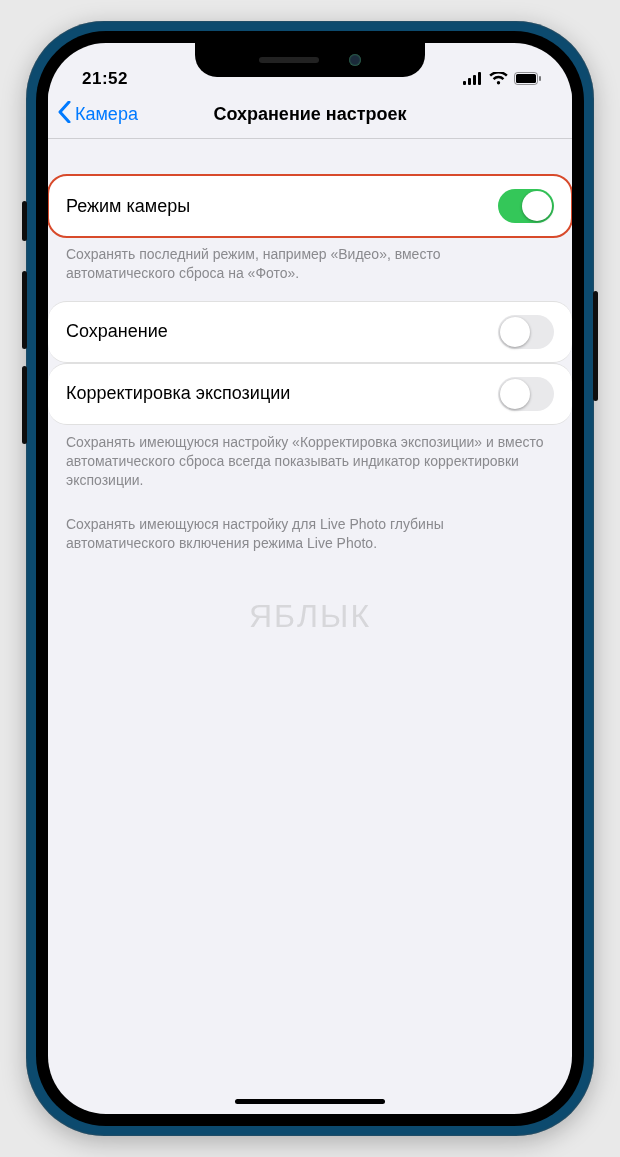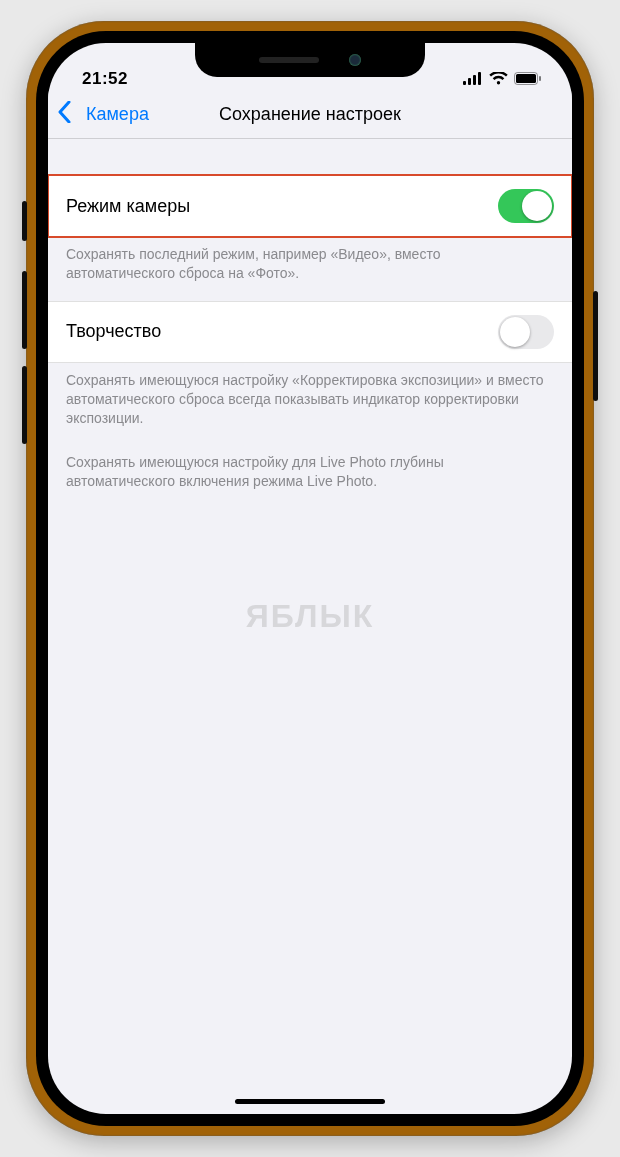--- a/index.html
+++ b/index.html
@@ -8,21 +8,21 @@
     font-family: -apple-system, "Helvetica Neue", Helvetica, Arial, sans-serif;
     background: #e9e9e9;
     display: flex;
     align-items: center;
     justify-content: center;
   }
   
   .phone {
     width: 568px;
     height: 1115px;
-    background: #a16207;
+    background: #0c4a6e;
     border-radius: 78px;
     padding: 10px;
     box-shadow: 0 6px 24px rgba(0,0,0,.25), inset 0 0 2px #555;
     position: relative;
   }
   .phone-mid {
     width: 100%; height: 100%;
     background: #000;
     border-radius: 70px;
     padding: 12px;
@@ -73,39 +73,40 @@
     display: flex;
     align-items: center;
     background: #f2f2f7;
     border-bottom: 0.5px solid rgba(0,0,0,0.15);
     position: relative;
     padding: 0 10px;
   }
   .back {
     display: flex; align-items: center;
     color: #007aff; font-size: 18px;
-    gap: 15px;
+    gap: 4px;
   }
   .nav-title {
     position: absolute; left:0; right:0;
     text-align: center;
-    font-size: 18px; font-weight: 400; color:#000;
+    font-size: 18px; font-weight: 700; color:#000;
     pointer-events: none;
   }
 
   
   .content { background:#f2f2f7; }
   .group-gap { height: 36px; }
   .row {
     background:#fff;
     min-height: 52px;
     padding: 13px 18px;
     display:flex; align-items:center; justify-content:space-between;
     border-top: 0.5px solid rgba(0,0,0,0.12);
     border-bottom: 0.5px solid rgba(0,0,0,0.12);
+    border-radius: 19px;
   }
   .row-label { font-size: 18px; color:#000; }
   .footer {
     padding: 8px 24px 18px 18px;
     font-size: 14px;
     line-height: 1.35;
     color: #8a8a8e;
   }
   
   .highlight {
@@ -141,21 +142,21 @@
 
   
   .watermark {
     position:absolute;
     top: 555px; left: 0; right: 0;
     text-align:center;
     font-size: 32px;
     letter-spacing: 2px;
     color: rgba(120,120,120,0.22);
     pointer-events:none;
-    font-weight: 700;
+    font-weight: 400;
   }
 </style>
 </head>
 <body>
 
 <div class="phone">
   <div class="side-btn sb-left1"></div>
   <div class="side-btn sb-left2"></div>
   <div class="side-btn sb-left3"></div>
   <div class="side-btn sb-right"></div>
@@ -212,26 +213,32 @@
 
         <div class="row highlight">
           <span class="row-label">Режим камеры</span>
           <span class="switch on">
               <span class="knob"></span>
             </span>
         </div>
         <div class="footer">Сохранять последний режим, например «Видео», вместо автоматического сброса на «Фото».</div>
 
         <div class="row">
-          <span class="row-label">Творчество</span>
+          <span class="row-label">Сохранение</span>
           <span class="switch off">
               <span class="knob"></span>
             </span>
         </div>
 
+        <div class="row">
+          <span class="row-label">Корректировка экспозиции</span>
+          <span class="switch off">
+              <span class="knob"></span>
+            </span>
+        </div>
         <div class="footer">Сохранять имеющуюся настройку «Корректировка экспозиции» и вместо автоматического сброса всегда показывать индикатор корректировки экспозиции.</div>
 
         <div class="footer">Сохранять имеющуюся настройку для Live Photo глубины автоматического включения режима Live Photo.</div>
       </div>
 
       <div class="watermark">ЯБЛЫК</div>
 
       <div class="home-indicator"></div>
     </div>
   </div>

